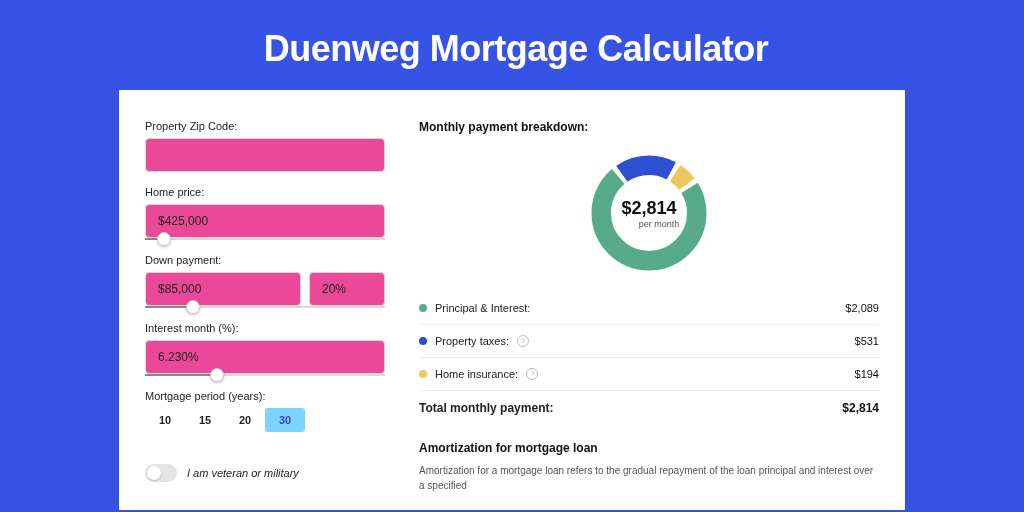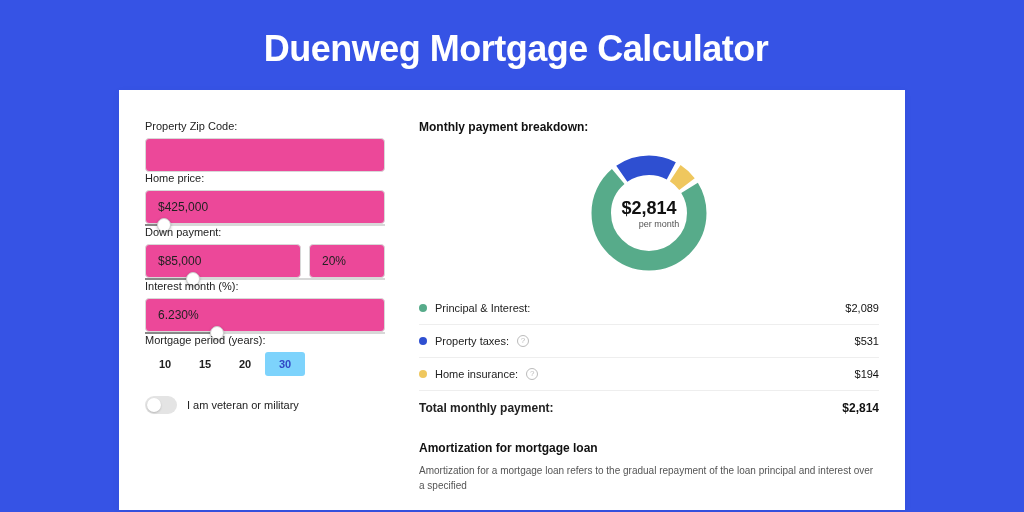--- a/index.html
+++ b/index.html
@@ -29,21 +29,21 @@
   }
   .right {
     flex: 1;
     padding: 0 26px 0 20px;
   }
   .field-label {
     font-size: 11px;
     color: #222;
     margin-bottom: 6px;
   }
-  .field-group { position: relative; }
+  .field-group { margin-bottom: 14px; position: relative; }
   .input {
     width: 240px;
     height: 34px;
     border: 1px solid #d8d8d8;
     border-radius: 4px;
     padding: 0 12px;
     font-size: 12px;
     color: #222;
     background: #ec4899;
     font-family: inherit;
@@ -86,21 +86,22 @@
     font-family: inherit;
   }
   .period-btn.active {
     background: #7dd3fc;
     color: #3248c5;
   }
   .vet-row {
     display: flex;
     align-items: center;
     gap: 10px;
-    margin-top: 20px;
+    margin-top: 32px;
+    font-style: italic;
   }
   .toggle {
     width: 32px; height: 18px;
     border-radius: 9px;
     background: #e4e4e4;
     position: relative;
   }
   .toggle::after {
     content: "";
     position: absolute;

